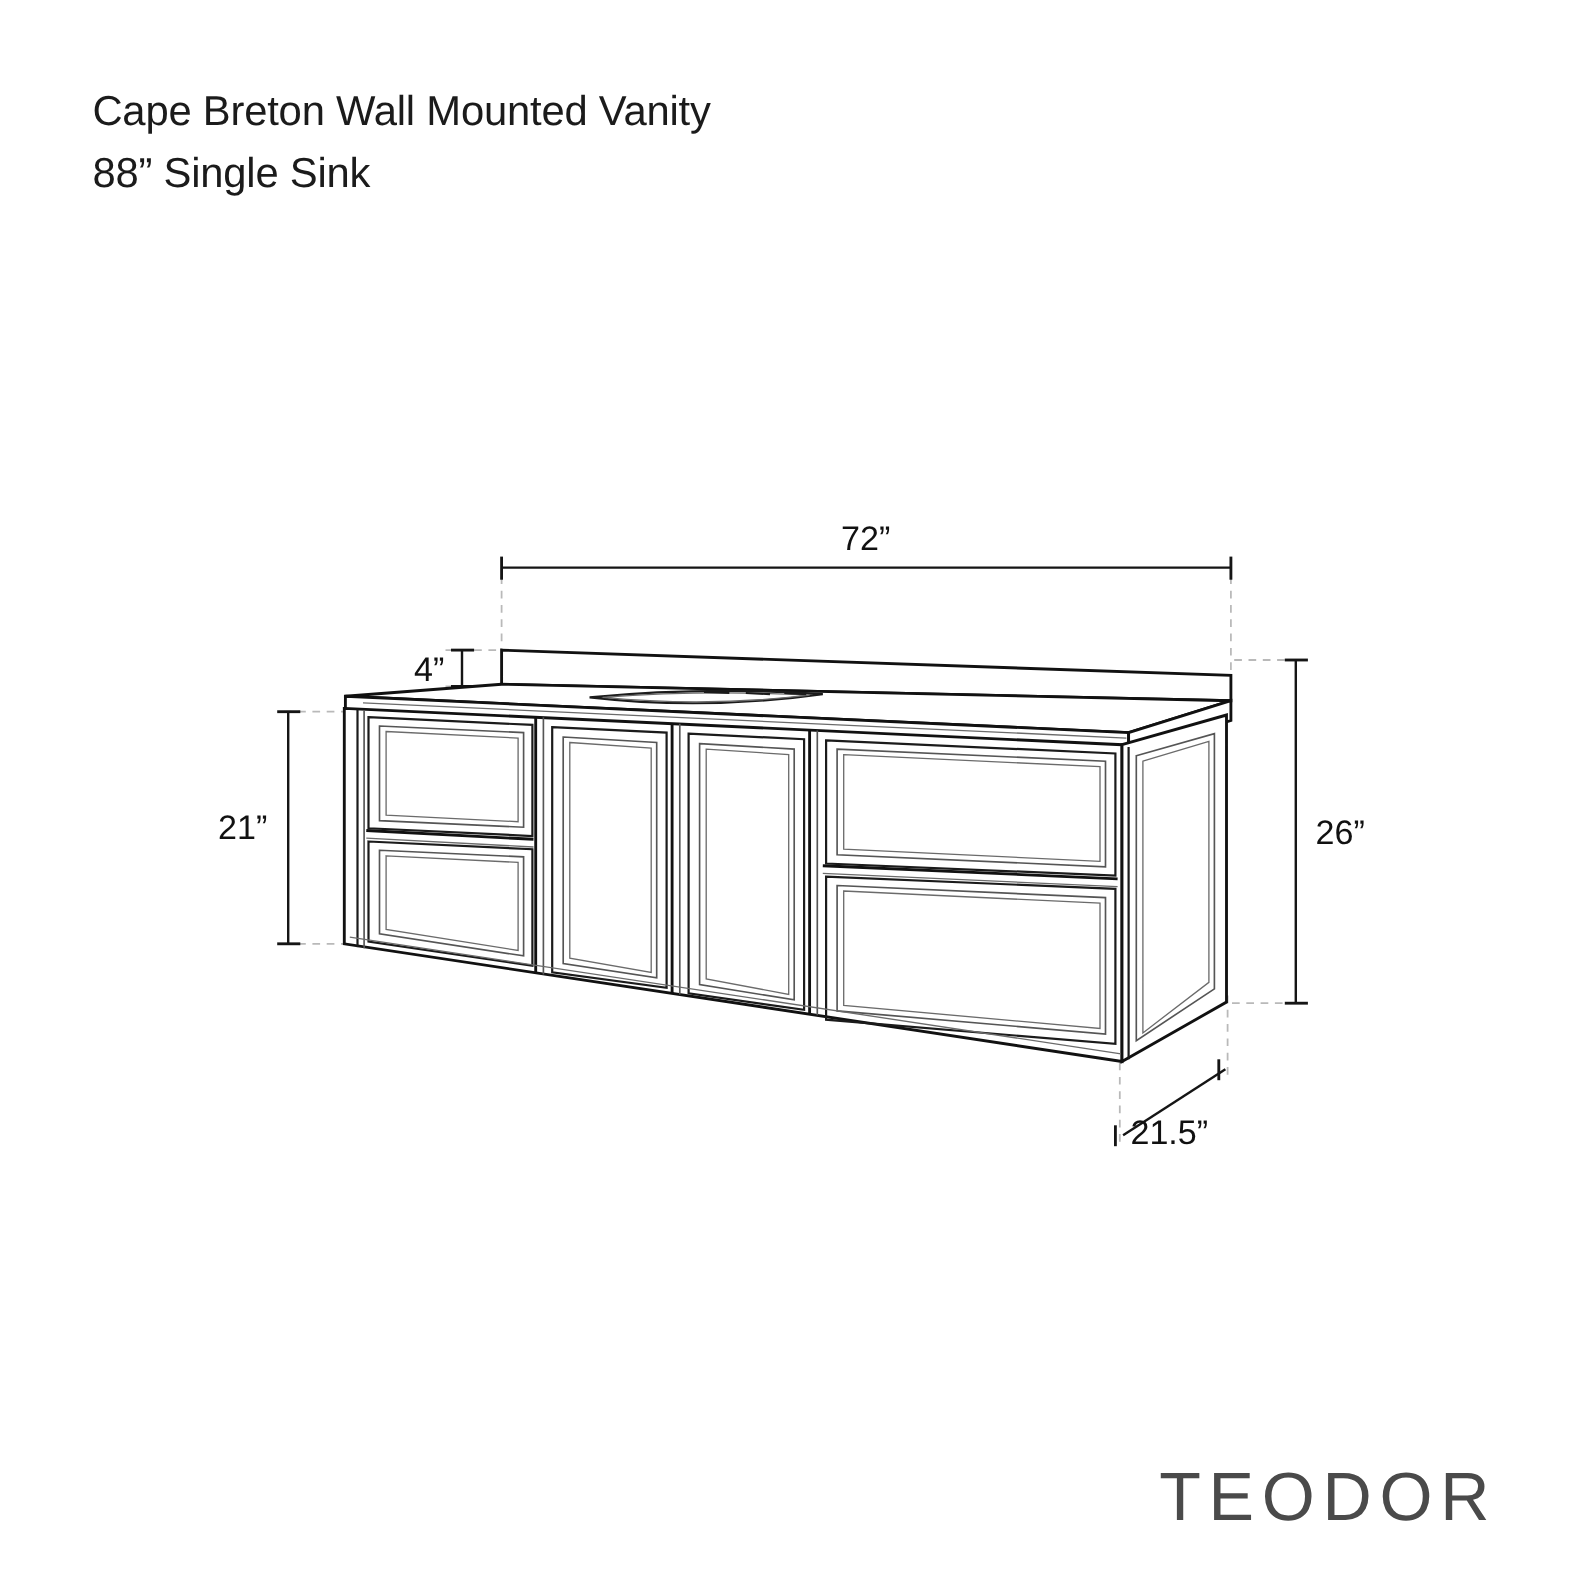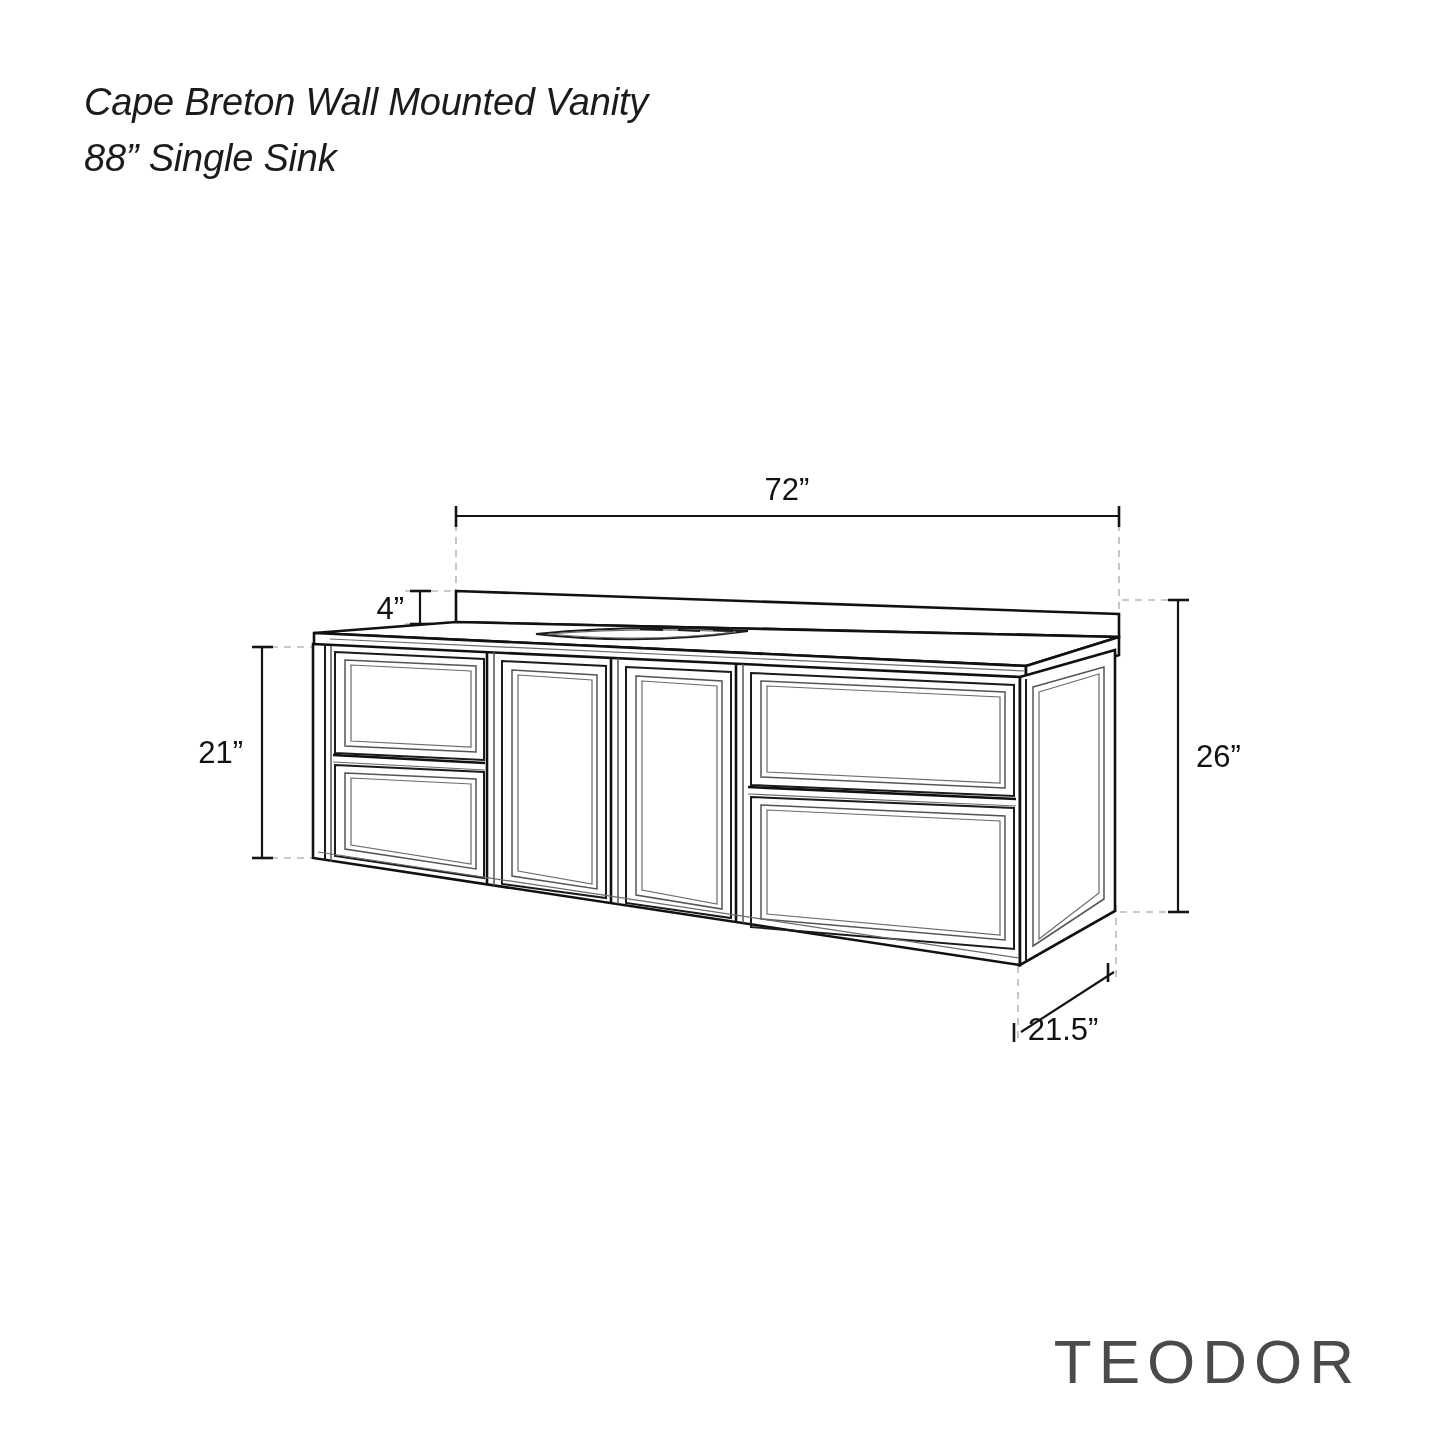--- a/index.html
+++ b/index.html
@@ -29,21 +29,20 @@
     width: 900px;
   }
   .title-line {
     font-family: "Liberation Sans", sans-serif;
     font-size: 38px;
     line-height: 56px;
     font-weight: 400;
     letter-spacing: -0.2px;
     color: #1b1b1b;
     white-space: nowrap;
-    font-style: italic;
   }
   .brand {
     position: absolute;
     right: 84px;
     bottom: 52px;
     font-family: "Liberation Sans", sans-serif;
     font-size: 62px;
     font-weight: 300;
     letter-spacing: 7px;
     color: #4a4a4a;

